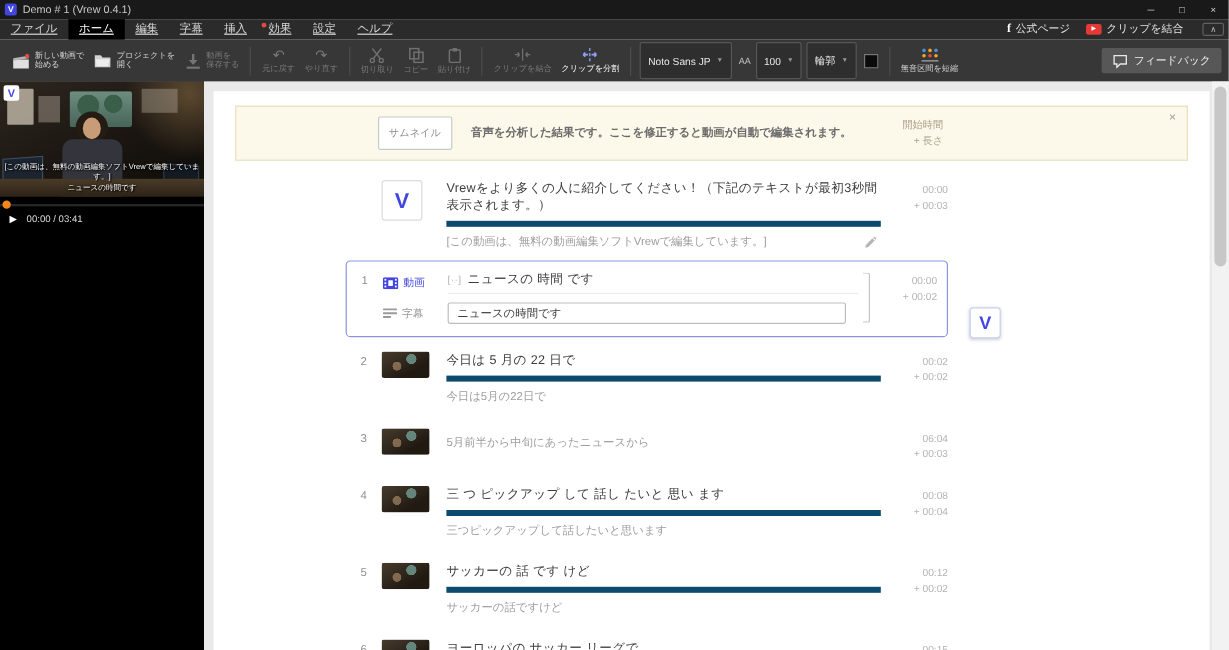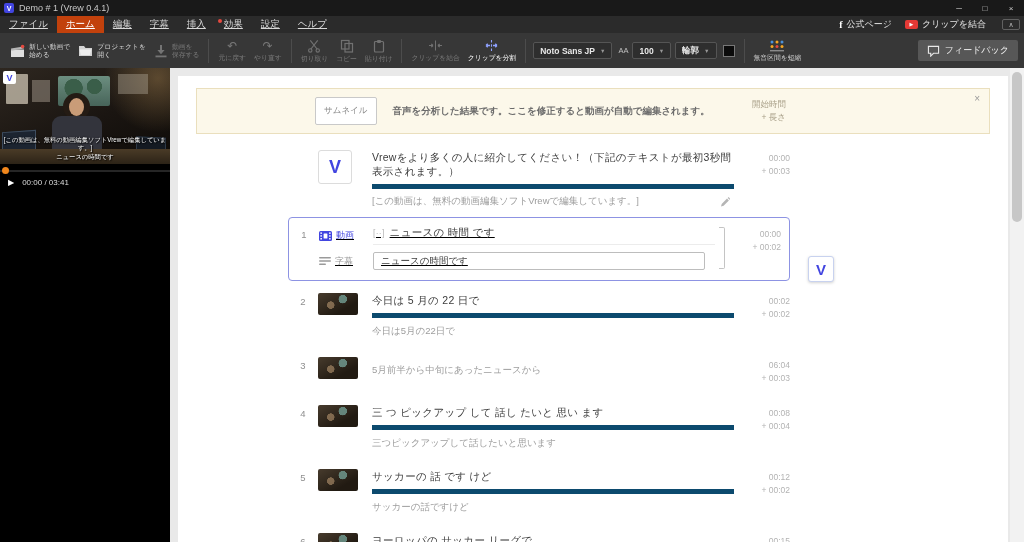--- a/index.html
+++ b/index.html
@@ -8,39 +8,39 @@
 
   
   .titlebar { height:16px; background:#191919; display:flex; align-items:center; padding-left:4px; color:#c9c9c9; font-size:9px; }
   .tb-logo { width:10px;height:10px;background:#4245e0;border-radius:2px;color:#fff;font-size:7px;font-weight:bold;display:flex;align-items:center;justify-content:center;margin-right:5px;flex:none; }
   .win-controls { margin-left:auto; display:flex; height:100%; }
   .win-btn { width:26px;height:100%;display:flex;align-items:center;justify-content:center;font-size:8px;color:#cfcfcf; }
 
   
   .menubar { height:17px;background:#2b2b2b;display:flex;align-items:stretch;color:#d8d8d8;font-size:9.5px; }
   .menu-item { padding:0 9px;display:flex;align-items:center;position:relative;text-decoration:underline; }
-  .menu-item.active { background:#c2410c;color:#fff; }
+  .menu-item.active { background:#000000;color:#fff; }
   .menu-badge { position:absolute;top:3px;left:3px;width:4px;height:4px;border-radius:50%;background:#e5493f; }
   .menu-right { margin-left:auto;display:flex;align-items:center;gap:5px;padding-right:4px; }
   .menu-link { display:flex;align-items:center;gap:4px;font-size:9px;color:#e3e3e3;padding:0 4px; }
   .fb-icon { font-weight:bold;font-size:10px;color:#fff;font-family:"Liberation Serif","DejaVu Serif",serif; }
   .yt-icon { width:13px;height:9px;background:#e53935;border-radius:2px;display:flex;align-items:center;justify-content:center; }
   .yt-icon span { color:#fff;font-size:5px;line-height:1; }
   .collapse-box { border:1px solid #616161;border-radius:2px;width:18px;height:11px;display:flex;align-items:center;justify-content:center;font-size:7px;color:#bbb;margin-left:7px; }
 
   
   .toolbar { height:35px;background:#373737;display:flex;align-items:center;padding:0 6px; }
   .tbtn { display:flex;flex-direction:column;align-items:center;justify-content:center;gap:2px;padding:2px 4px;color:#d5d5d5;font-size:6.8px;line-height:1.15;text-align:center;flex:none; }
   .tbtn.wide { flex-direction:row;gap:4px;text-align:left; }
   .tbtn .lbl2 { white-space:pre-line; }
   .tbtn.disabled { opacity:.4; }
   .tbtn.active-split .lbl { color:#fff; }
   .tb-sep { width:1px;height:24px;background:#4c4c4c;margin:0 5px;flex:none; }
   .tb-glyph { font-size:12px;line-height:12px;color:#d8d8d8; }
-  .dd { height:17px;background:#2e2e2e;border:1px solid #555;border-radius:2px;display:flex;align-items:center;gap:5px;padding:0 6px;color:#e8e8e8;font-size:8.5px;flex:none;margin:0 2px;font-weight:bold; }
+  .dd { height:31px;background:#2e2e2e;border:1px solid #555;border-radius:2px;display:flex;align-items:center;gap:5px;padding:0 6px;color:#e8e8e8;font-size:8.5px;flex:none;margin:0 2px; }
   .dd .caret { font-size:5.5px;color:#999; }
   .aa { font-size:7.5px;color:#c0c0c0;margin:0 2px 0 4px;flex:none; }
   .swatch { width:12px;height:12px;background:#0b0b0b;border:1px solid #777;flex:none;margin:0 4px; }
   .feedback { margin-left:auto;background:#575757;border-radius:2px;display:flex;align-items:center;gap:5px;padding:4px 9px;color:#efefef;font-size:9px;flex:none; }
 
   
   .content { display:flex;height:474px; }
 
   
   .left-panel { width:170px;background:#000;display:flex;flex-direction:column;flex:none; }
@@ -92,21 +92,21 @@
   .words { font-size:10.5px;letter-spacing:.3px;color:#3c3c3c;padding-bottom:6px;border-bottom:5px solid #0c4a6e;line-height:14px; }
   .subtitle { font-size:9.5px;color:#9d9d9d;margin-top:6px;line-height:13px;min-height:13px; }
   .times { width:56px;text-align:right;font-size:8.5px;color:#b3b3b3;line-height:13px;padding-top:2px;flex:none; }
   .row-plain { padding:9px 0 11px; }
   .intro-row { padding:10px 0 6px; }
   .intro-sub { display:flex;align-items:center;justify-content:space-between;margin-top:6px; }
   .intro-sub .txt { font-size:9.5px;color:#9d9d9d; }
   .pencil-icon { margin-right:4px;flex:none; }
 
   .sel-row { position:relative;margin:3px 0 3px 110px;width:502px;border:1px solid #8d93e3;border-radius:4px;display:flex;align-items:flex-start;padding:8px 8px 10px 0; }
-  .sel-grid { flex:1;display:grid;grid-template-columns:54px 1fr;row-gap:7px;align-items:center;min-width:0;text-decoration:underline; }
+  .sel-grid { flex:1;display:grid;grid-template-columns:54px 1fr;row-gap:7px;align-items:center;min-width:0; }
   .lab { display:flex;align-items:center;gap:4px;font-size:9px; }
   .lab.video { color:#4245e0; }
   .lab.sub { color:#9a9a9a; }
   .sel-words { font-size:10.5px;letter-spacing:.3px;color:#3c3c3c;display:flex;align-items:center;gap:5px;padding-bottom:4px;border-bottom:1px solid #ececec; }
   .marker { color:#b5b5b5;font-size:8.5px; }
   .sel-input { width:calc(100% - 10px);height:18px;border:1px solid #bdbdbd;border-radius:2px;font-size:9.5px;color:#3c3c3c;padding:0 7px;font-family:inherit;background:#fff; }
   .bracket { width:6px;align-self:stretch;border:1px solid #c4c4c4;border-left:none;margin:1px 6px 1px 4px;border-radius:0 2px 2px 0;flex:none; }
   .sel-times { width:50px;text-align:right;font-size:8.5px;color:#b3b3b3;line-height:13px;padding-top:2px;flex:none; }
 
   .vrew-badge { position:absolute;left:630px;top:116px;width:26px;height:26px;background:#fff;border:1px solid #c8d2ef;border-radius:3px;box-shadow:0 1px 3px rgba(0,0,0,.18);display:flex;align-items:center;justify-content:center; }

